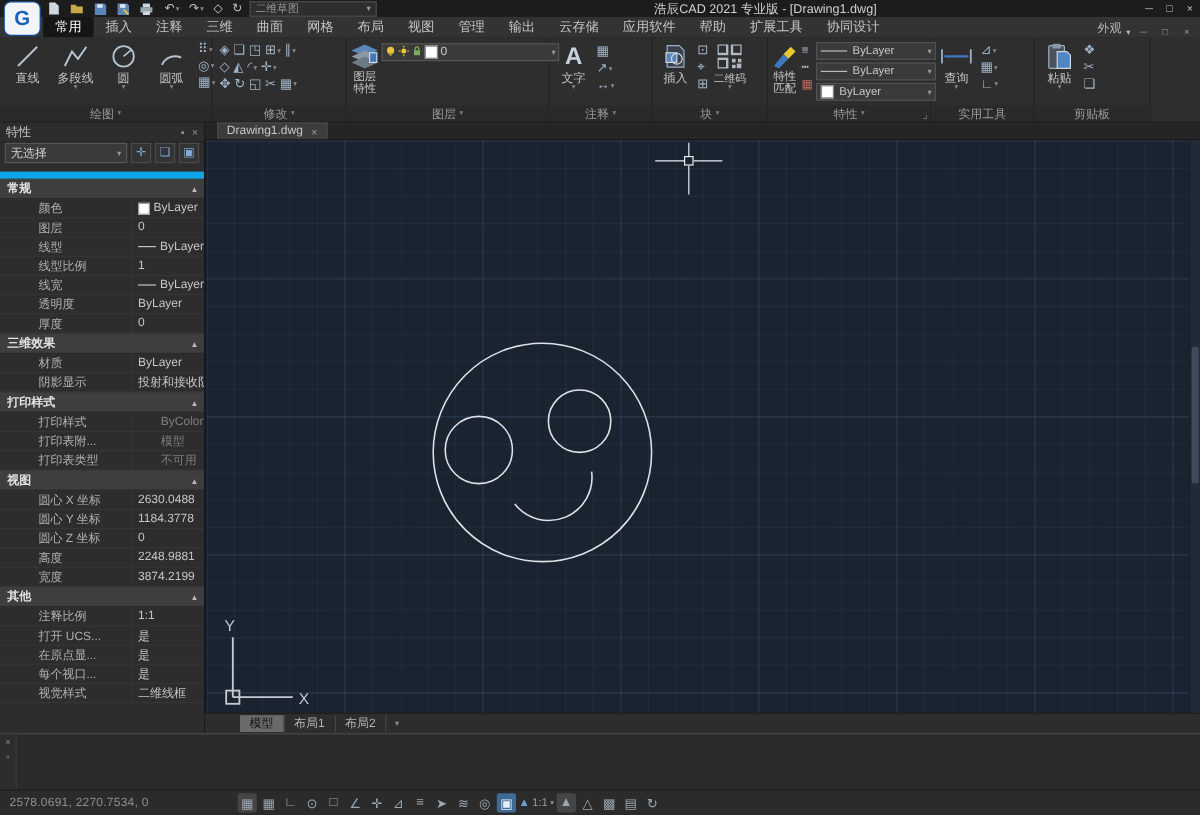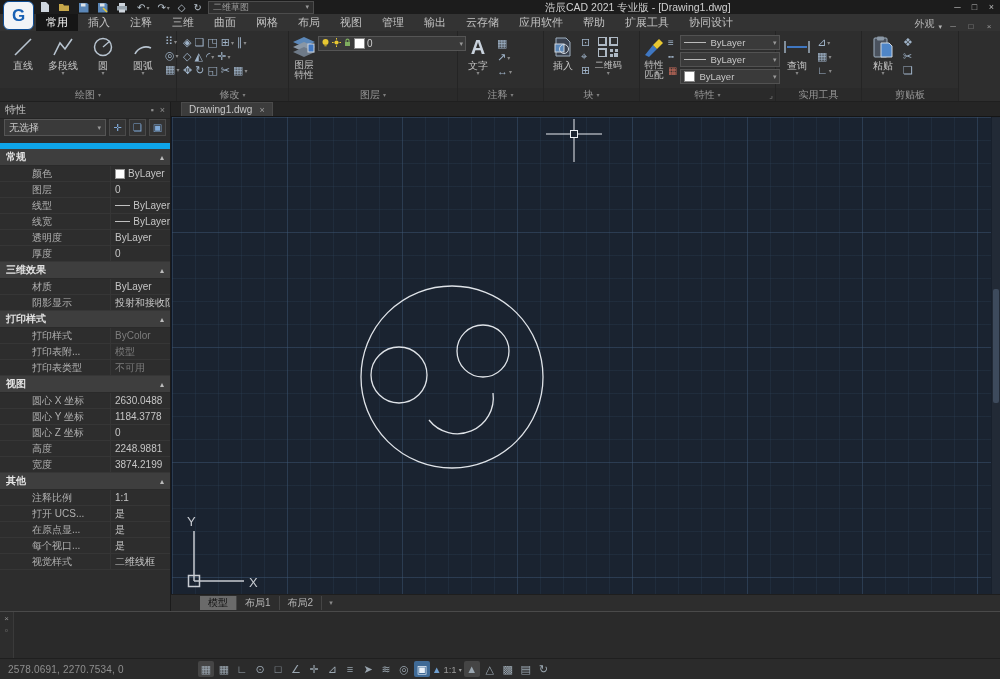--- a/index.html
+++ b/index.html
@@ -91,21 +91,21 @@
   .sel-btn{width:15px;height:15px;display:flex;align-items:center;justify-content:center;color:#7fa9d8;
            font-size:10px;background:#343434;border:1px solid #4a4a4a;}
   .psec-h{height:16px;background:#3e3e3e;display:flex;align-items:center;padding:0 6px;color:#e2e2e2;
           font-weight:bold;border-bottom:1px solid #2a2a2a;}
   .psec-caret{margin-left:auto;font-size:8px;color:#bbb;}
   .prow{display:flex;height:15px;border-bottom:1px solid #363636;}
   .prow-l{width:78px;flex:none;display:flex;align-items:center;padding-left:32px;color:#b0b0b0;
           border-right:1px solid #363636;white-space:nowrap;overflow:hidden;}
   .prow-v{flex:1;display:flex;align-items:center;padding-left:4px;color:#c6c6c6;gap:3px;
           white-space:nowrap;overflow:hidden;}
-  .prow-v .dim{color:#7d7d7d;}
+  .prow-v .dim{color:#7d7d7d;margin-left:19px;}
   .swatch{display:inline-block;width:8px;height:8px;background:#fff;border:1px solid #999;}
   .lineswatch{display:inline-block;width:26px;border-top:1px solid #c0c0c0;}
 
   .canvas-wrap{flex:1;display:flex;flex-direction:column;min-width:0;}
   .canvas-area{flex:1;position:relative;background-color:#1a2330;
     background-image:
       linear-gradient(rgba(70,96,130,.30) 1px,transparent 1px),
       linear-gradient(90deg,rgba(70,96,130,.30) 1px,transparent 1px),
       linear-gradient(rgba(60,84,116,.18) 1px,transparent 1px),
       linear-gradient(90deg,rgba(60,84,116,.18) 1px,transparent 1px);
@@ -725,20 +725,26 @@
               </div>
             </div>
             <div class="prow">
               <div class="prow-l">线型</div>
               <div class="prow-v">
                 <span class="lineswatch"></span>
                 <span>ByLayer</span>
               </div>
             </div>
             <div class="prow">
+              <div class="prow-l">线型比例</div>
+              <div class="prow-v">
+                <span>1</span>
+              </div>
+            </div>
+            <div class="prow">
               <div class="prow-l">线宽</div>
               <div class="prow-v">
                 <span class="lineswatch"></span>
                 <span>ByLayer</span>
               </div>
             </div>
             <div class="prow">
               <div class="prow-l">透明度</div>
               <div class="prow-v">
                 <span>ByLayer</span>

